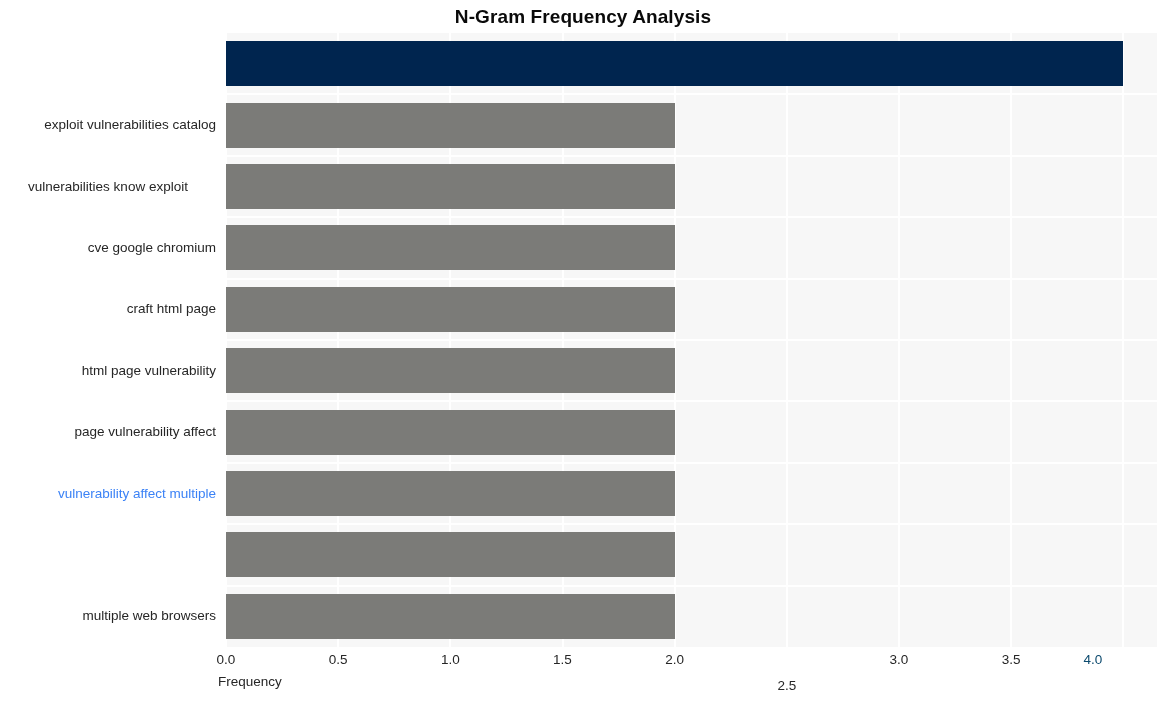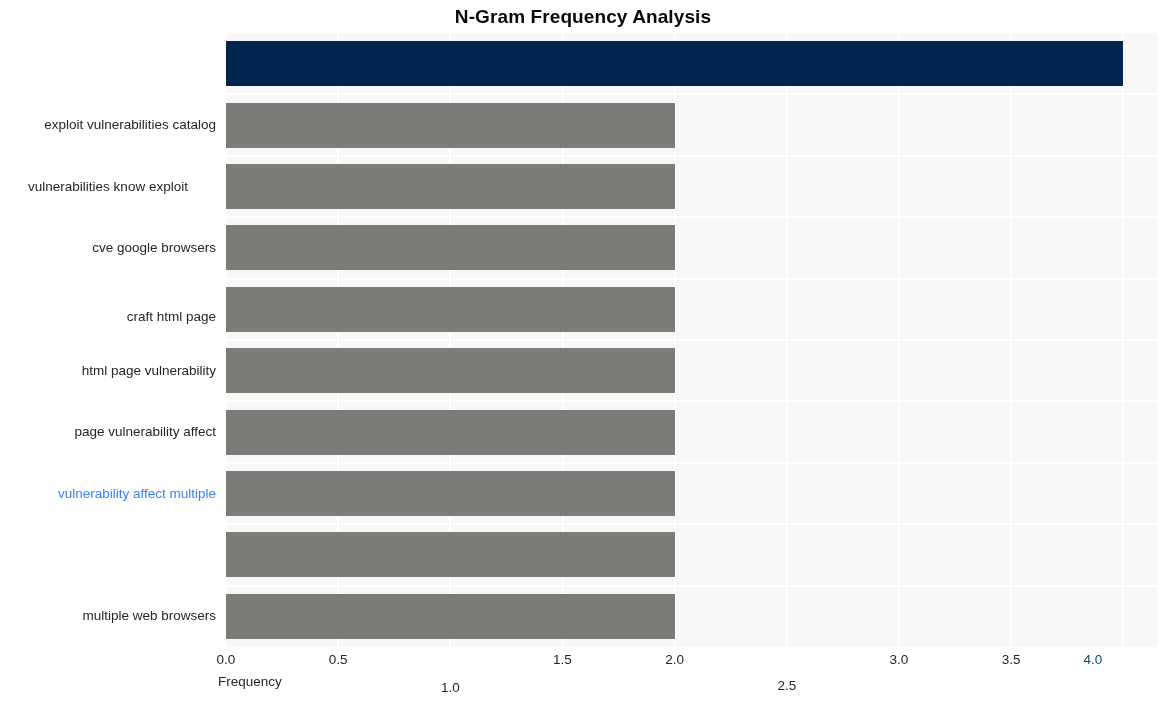--- a/index.html
+++ b/index.html
@@ -161,32 +161,32 @@
         <div class="bar" title="page vulnerability affect: 2" style="top: 376.6px; width: 448.675px; background: rgb(123, 123, 120);"></div>
         <div class="bar" title="vulnerability affect multiple: 2" style="top: 438px; width: 448.675px; background: rgb(123, 123, 120);"></div>
         <div class="bar" title="affect multiple web: 2" style="top: 499.4px; width: 448.675px; background: rgb(123, 123, 120);"></div>
         <div class="bar" title="multiple web browsers: 2" style="top: 560.8px; width: 448.675px; background: rgb(123, 123, 120);"></div>
       </div>
   </div>
 
   <div id="y-tick-labels">
       <div class="y-tick-label" style="top: 84.1px; color: rgb(38, 38, 38);">exploit vulnerabilities catalog</div>
       <div class="y-tick-label" style="top: 145.5px; color: rgb(38, 38, 38); text-align: center;">vulnerabilities know exploit</div>
-      <div class="y-tick-label" style="top: 206.9px; color: rgb(38, 38, 38);">cve google browsers</div>
-      <div class="y-tick-label" style="top: 268.3px; color: rgb(38, 38, 38); margin-top: 8px;">craft html page</div>
+      <div class="y-tick-label" style="top: 206.9px; color: rgb(38, 38, 38);">cve google chromium</div>
+      <div class="y-tick-label" style="top: 268.3px; color: rgb(38, 38, 38);">craft html page</div>
       <div class="y-tick-label" style="top: 329.7px; color: rgb(38, 38, 38);">html page vulnerability</div>
       <div class="y-tick-label" style="top: 391.1px; color: rgb(38, 38, 38);">page vulnerability affect</div>
       <div class="y-tick-label" style="top: 452.5px; color: #3b82f6; padding-left: 24px;">vulnerability affect multiple</div>
       <div class="y-tick-label" style="top: 575.3px; color: rgb(38, 38, 38);">multiple web browsers</div>
     </div>
 
   <div id="x-tick-labels">
       <div class="x-tick-label" style="left: 226px; color: rgb(38, 38, 38);">0.0</div>
       <div class="x-tick-label" style="left: 338.169px; color: rgb(38, 38, 38);">0.5</div>
-      <div class="x-tick-label" style="left: 450.337px; color: rgb(38, 38, 38); margin-top: 28px;">1.0</div>
+      <div class="x-tick-label" style="left: 450.337px; color: rgb(38, 38, 38);">1.0</div>
       <div class="x-tick-label" style="left: 562.506px; color: rgb(38, 38, 38);">1.5</div>
       <div class="x-tick-label" style="left: 674.675px; color: rgb(38, 38, 38);">2.0</div>
       <div class="x-tick-label" style="left: 786.843px; color: rgb(38, 38, 38); margin-top: 26px;">2.5</div>
       <div class="x-tick-label" style="left: 899.012px; color: rgb(38, 38, 38);">3.0</div>
       <div class="x-tick-label" style="left: 1011.18px; color: rgb(38, 38, 38);">3.5</div>
       <div class="x-tick-label" style="left: 1093px; color: #0c4a6e;">4.0</div>
     </div>
 
   <div id="x-axis-title" style="color: rgb(38, 38, 38);">Frequency</div>
 

